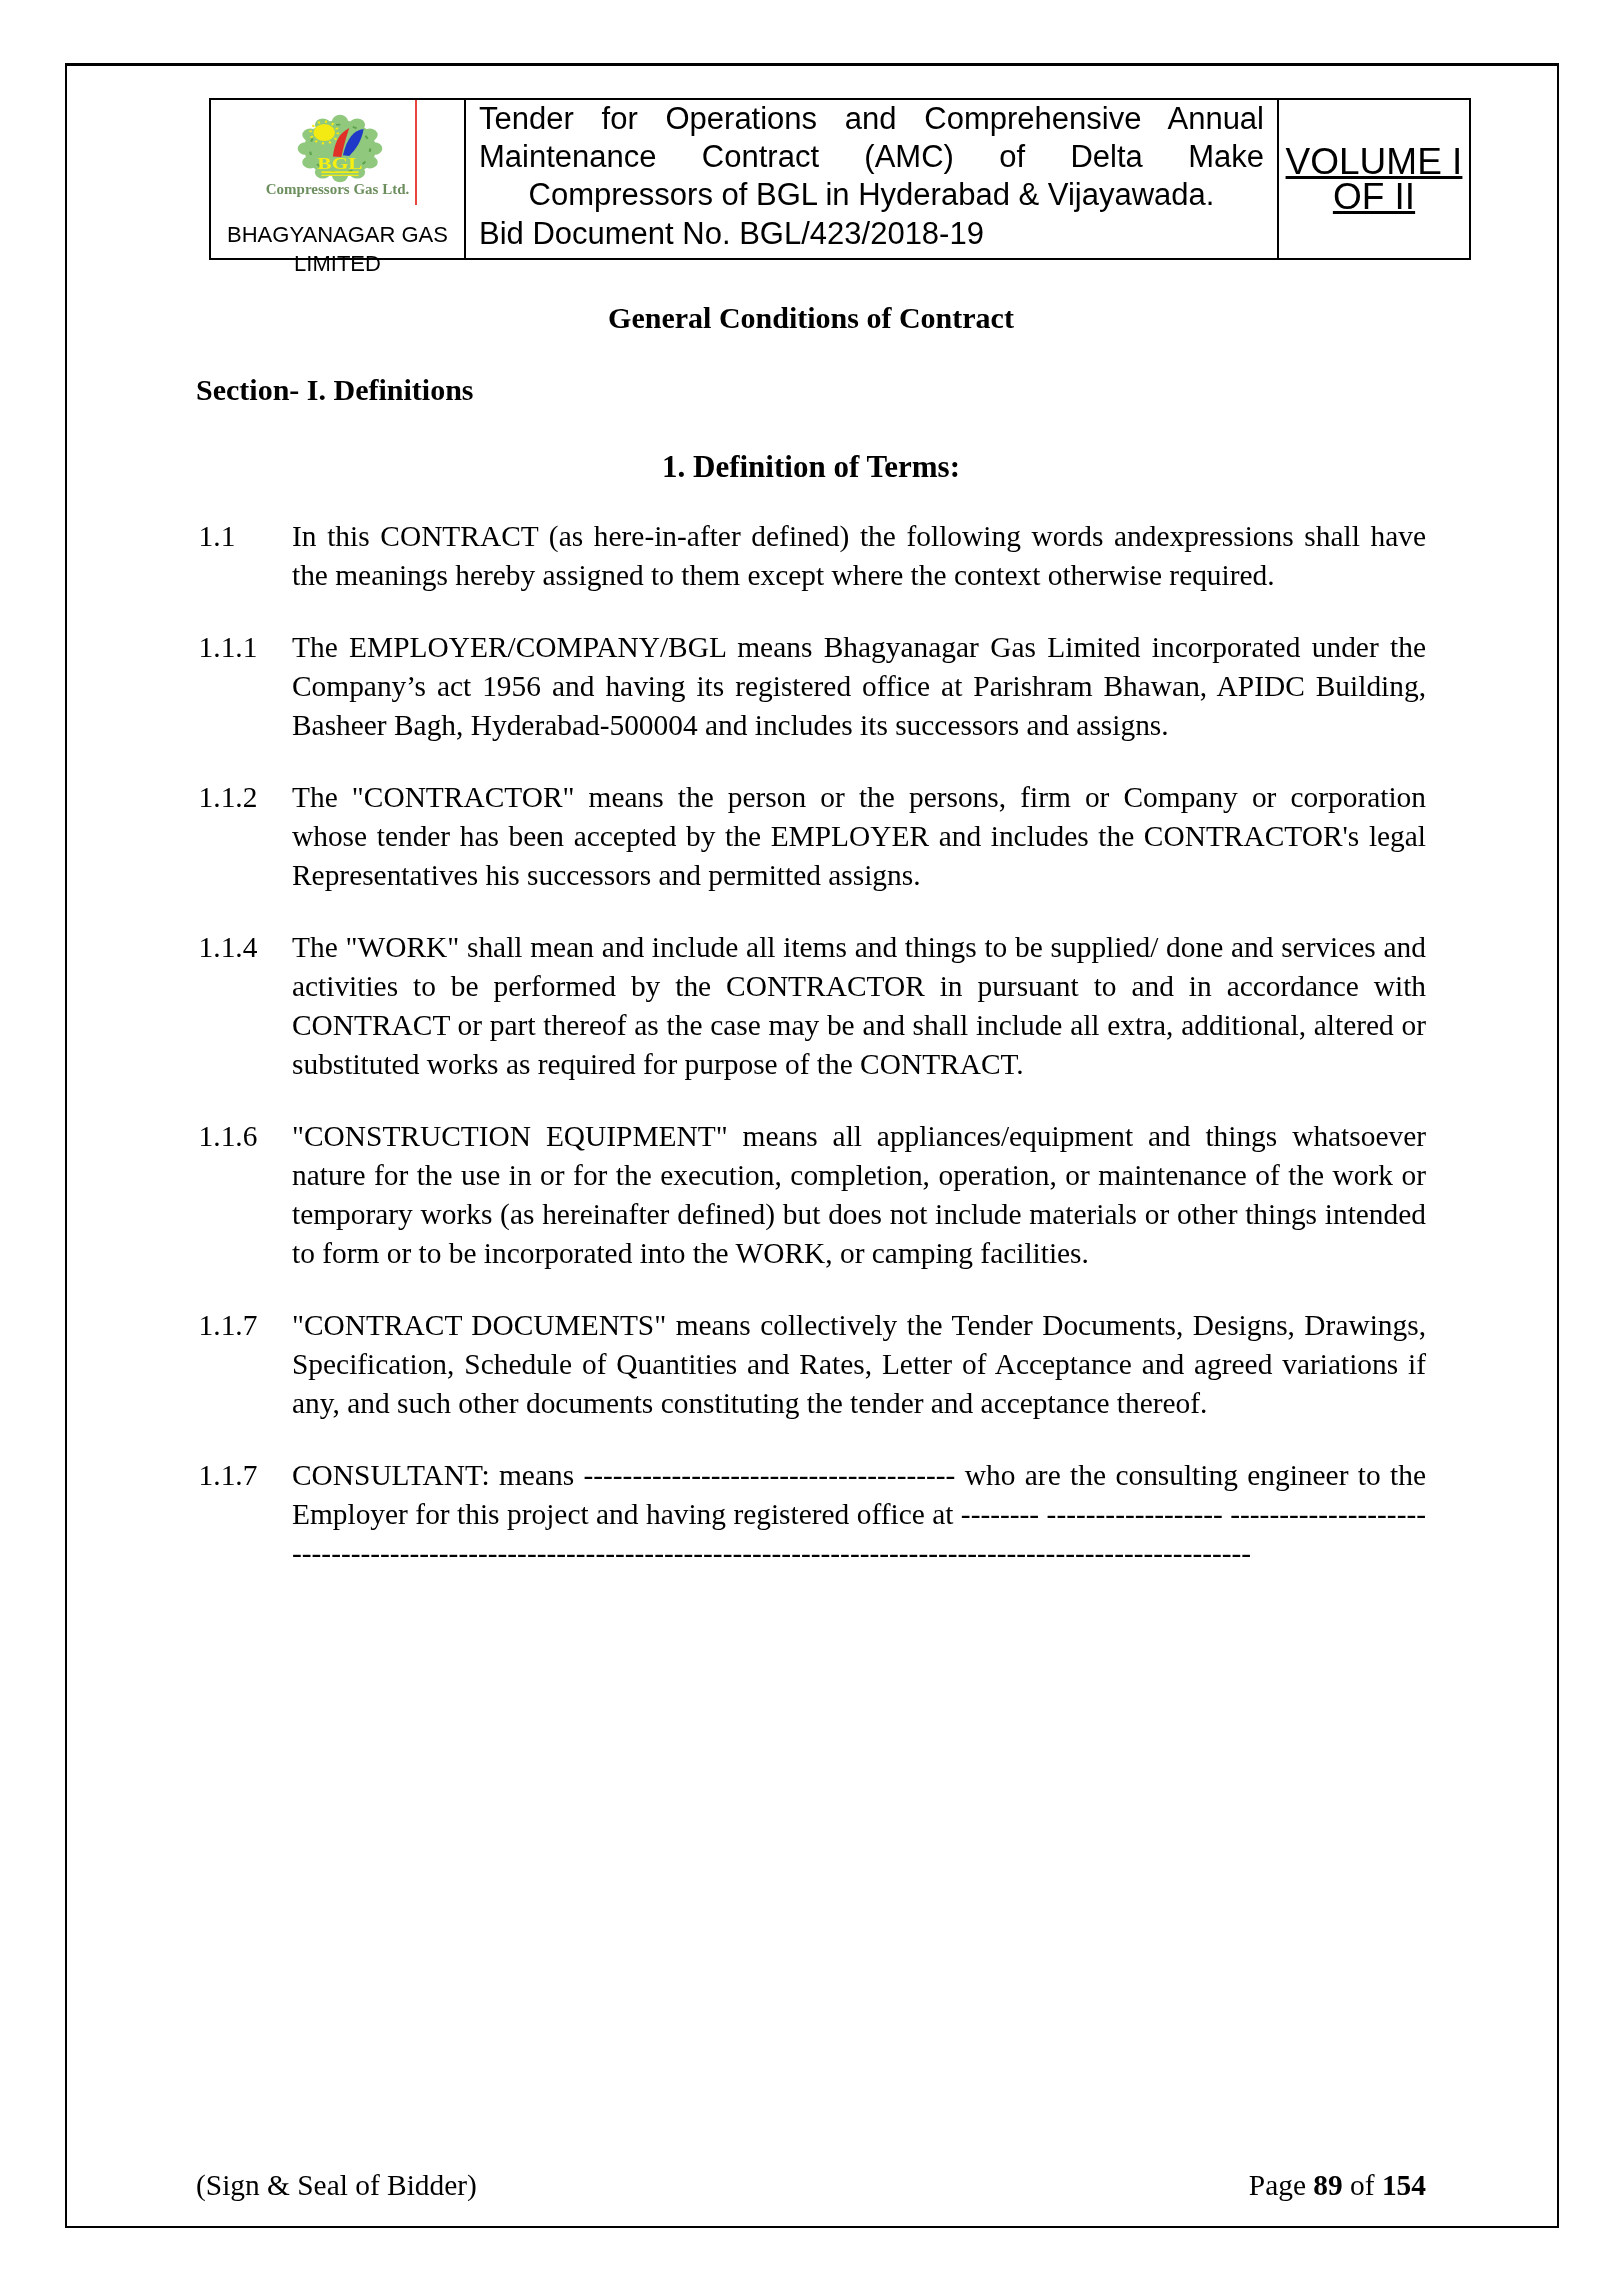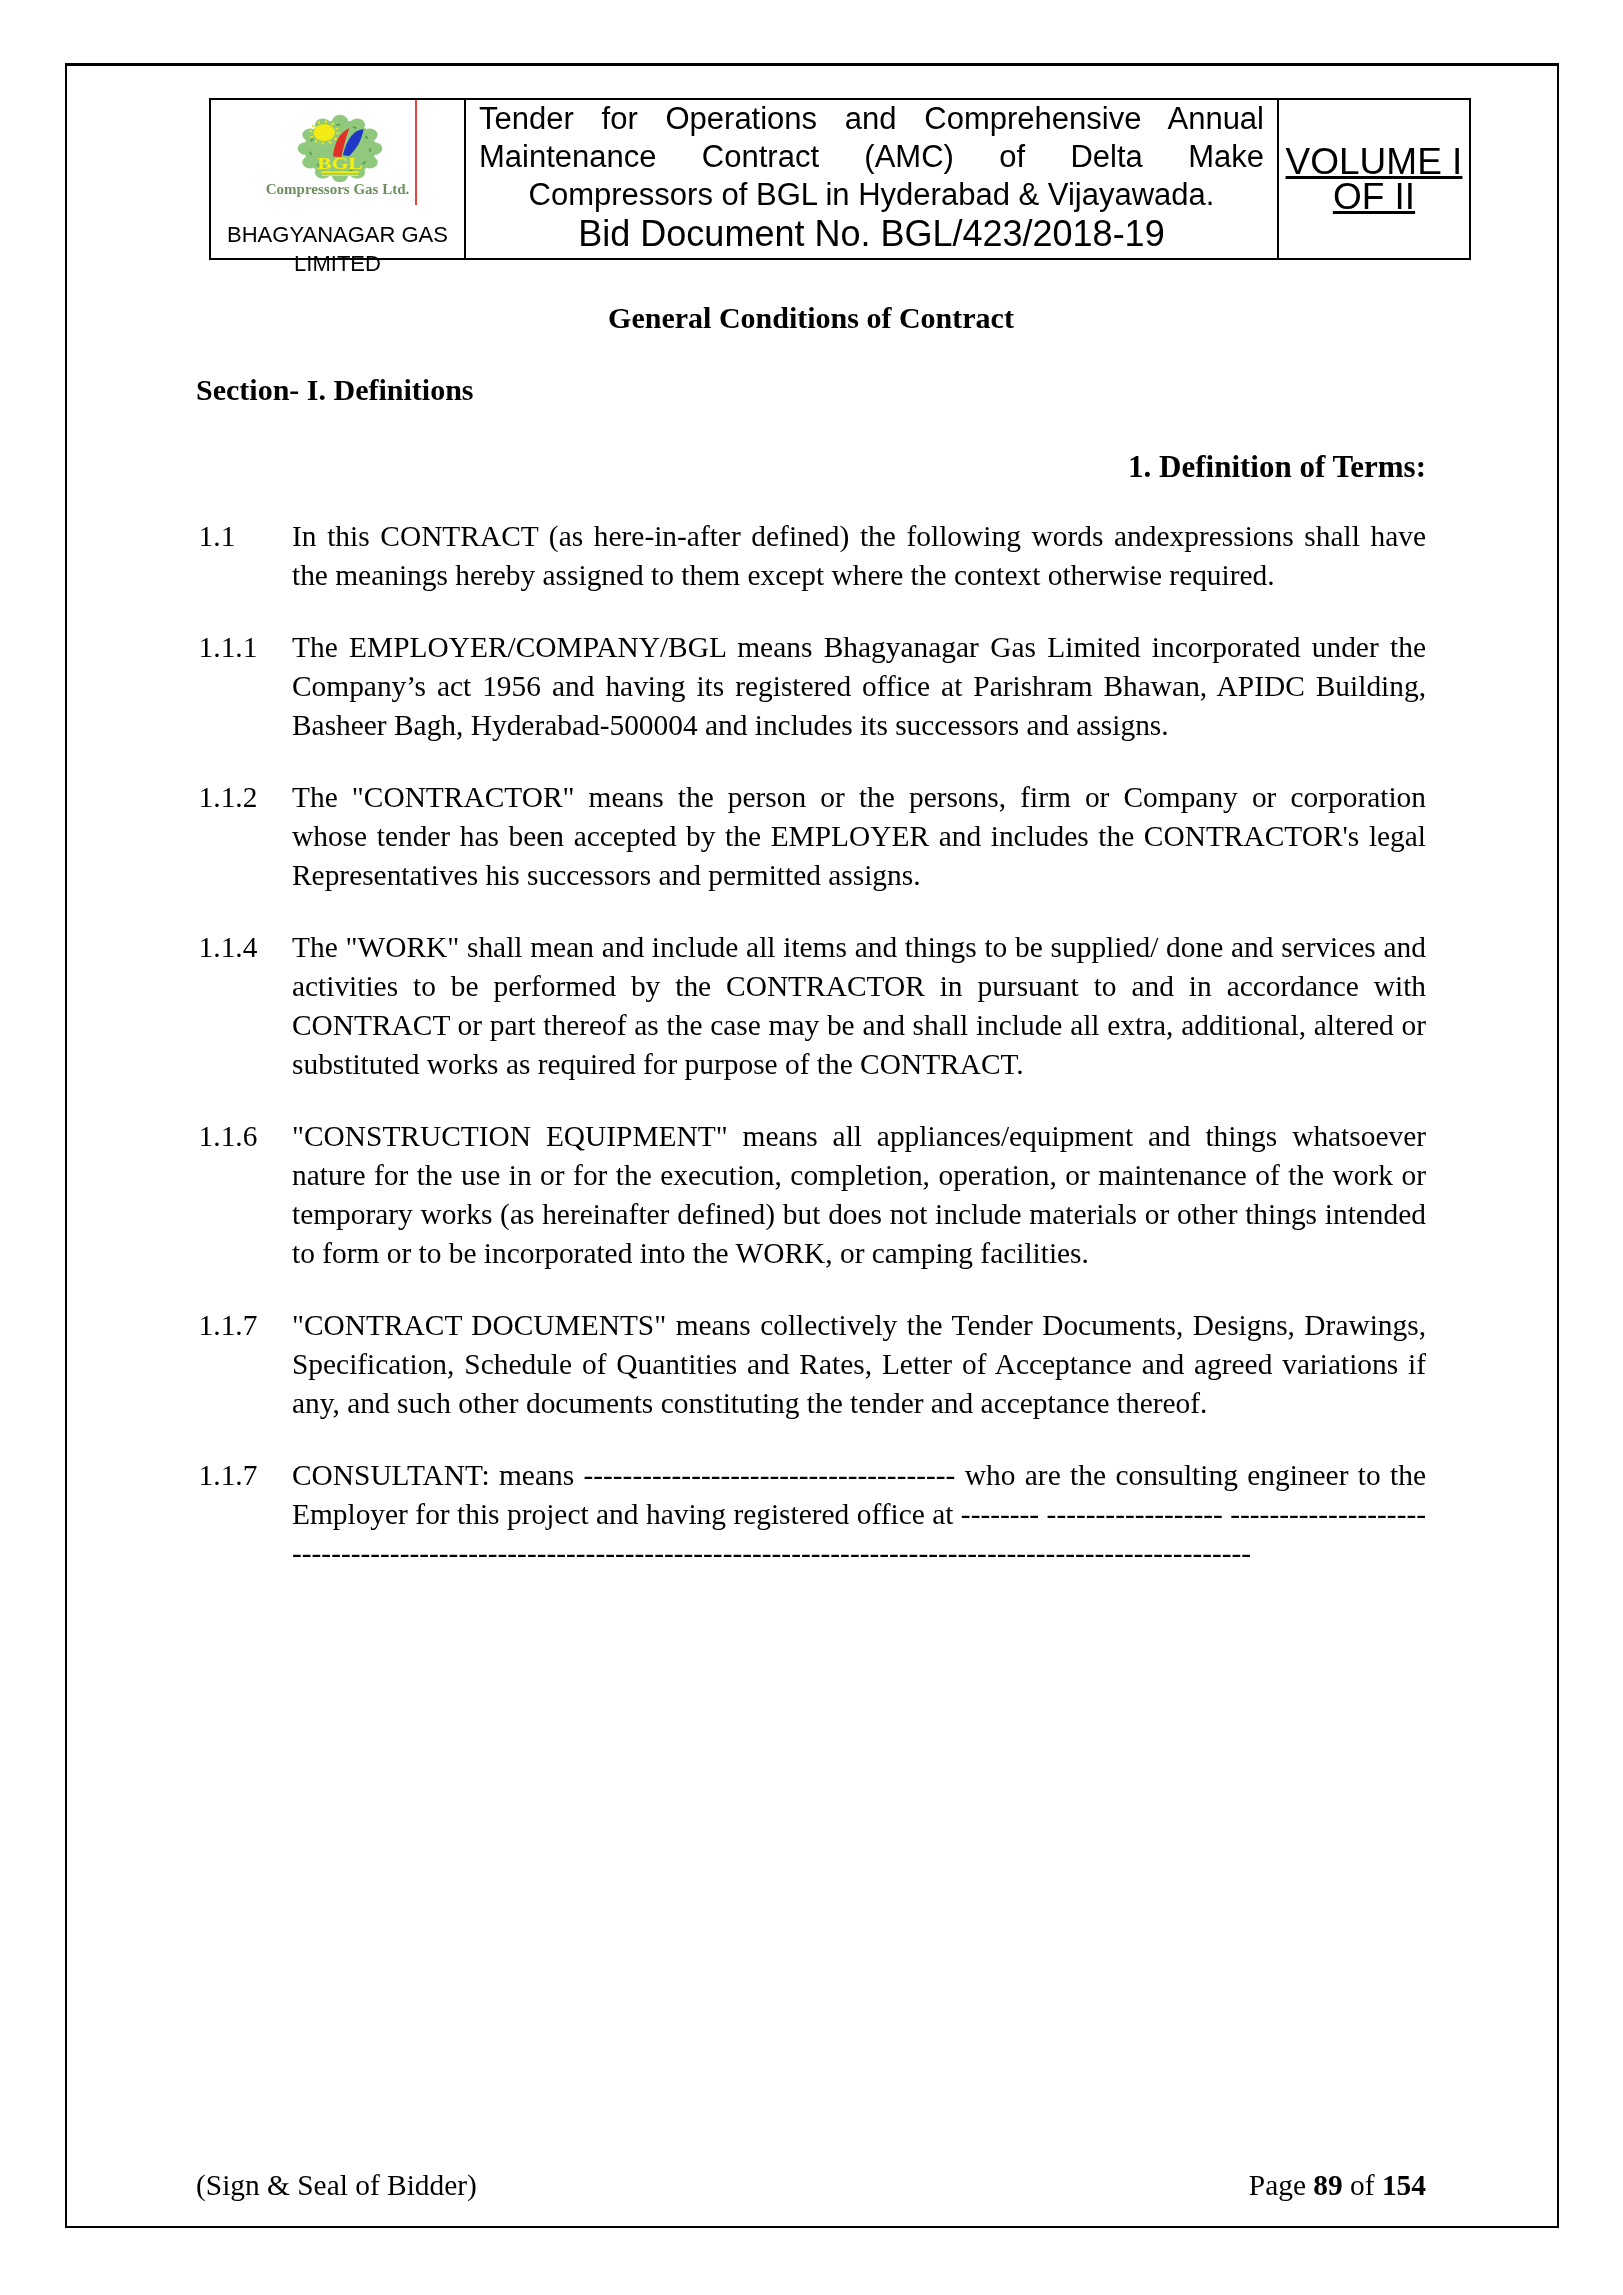--- a/index.html
+++ b/index.html
@@ -31,38 +31,38 @@
     position:absolute;left:0;top:102px;width:100%;text-align:center;
     font-family:"Liberation Sans","DejaVu Sans",sans-serif;font-size:22px;line-height:29.4px;margin-top:18px;
   }
   .logo-artifact-line{position:absolute;top:0;left:204px;width:2px;height:105px;}
   .title-main{
     margin:0;font-family:"Liberation Sans","DejaVu Sans",sans-serif;
     font-size:31px;line-height:38px;text-align:justify;text-align-last:center;
   }
   .title-sub{
     margin:0;font-family:"Liberation Sans","DejaVu Sans",sans-serif;
-    font-size:36px;line-height:39px;text-align:center;
+    font-size:31px;line-height:39px;
   }
   .volume-text{
     font-family:"Liberation Sans","DejaVu Sans",sans-serif;
     font-size:37px;line-height:35px;text-decoration:underline;
   }
   
   .doc-heading{
     position:absolute;left:196px;top:298px;width:1230px;margin:0;
     font-size:30px;line-height:39px;font-weight:bold;text-align:center;
   }
   .section-heading{
     position:absolute;left:196px;top:370px;width:1230px;margin:0;
     font-size:30px;line-height:39px;font-weight:bold;text-align:left;
   }
   .terms-heading{
     position:absolute;left:196px;top:447px;width:1230px;margin:0;
-    font-size:31px;line-height:39px;font-weight:bold;text-align:right;
+    font-size:31px;line-height:39px;font-weight:bold;text-align:center;
   }
   
   .clauses{position:absolute;left:196px;top:517px;width:1230px;}
   .clause{
     position:relative;padding-left:96px;margin:0 0 33px 0;
     font-size:29.4px;line-height:39px;text-align:justify;
   }
   .clause .cnum{position:absolute;left:2.6px;top:0;}
   .clause .ctext{display:block;}
   

